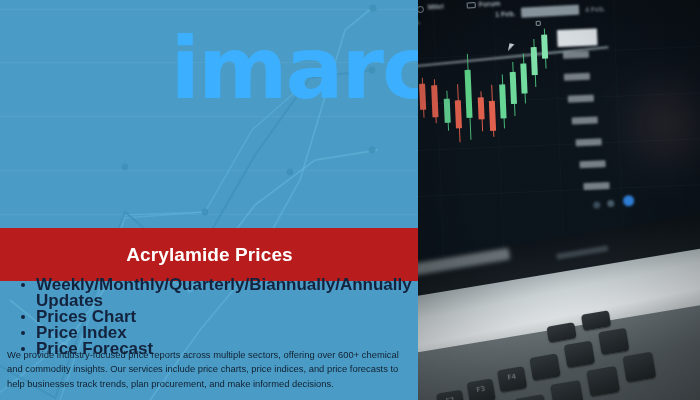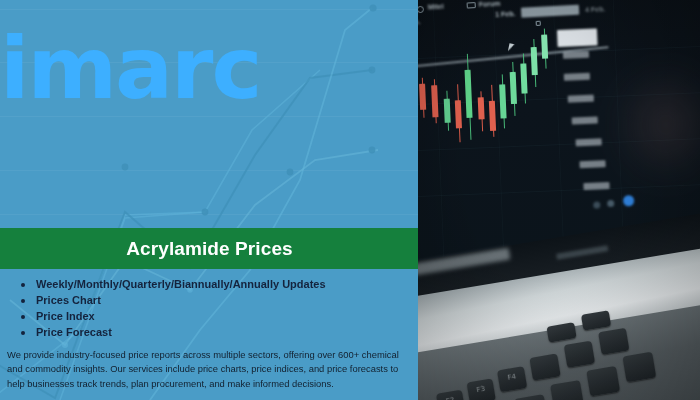--- a/index.html
+++ b/index.html
@@ -27,53 +27,53 @@
   .gridline.g3 { top:116px; }
   .gridline.g4 { top:170px; }
   .gridline.g5 { top:214px; }
 
   #decor-lines {
     position:absolute; left:0; top:0; width:419px; height:400px;
   }
 
   
   #logo-block {
-    position:absolute; left:0; top:22px; width:419px;
-    text-align:left;
+    position:absolute; left:12px; top:22px; width:419px;
+    text-align:right;
   }
   #logo-word {
     position:relative; display:inline-block;
     font-family:"DejaVu Sans", sans-serif;
     font-size:86px; line-height:92px; font-weight:700;
     color:#3dafff; letter-spacing:-2px;
     text-transform:lowercase;
   }
   #tagline {
     margin-top:1px;
     font-size:14.5px; font-weight:700; letter-spacing:1.15px;
     color:#17243f;
   }
 
   
   #title-banner {
-    position:absolute; left:0; top:228px; width:419px; height:41px;
-    background:#15803d; display:flex; align-items:center; justify-content:center;
+    position:absolute; left:0; top:228px; width:419px; height:53px;
+    background:#b91c1c; display:flex; align-items:center; justify-content:center;
   }
   #title-text {
     color:#ffffff; font-size:19px; font-weight:700; letter-spacing:0.1px;
   }
 
   
   #feature-list {
     position:absolute; left:18px; top:277px; width:390px;
     list-style:none;
   }
   #feature-list li {
     position:relative; padding-left:18px;
-    font-size:11px; font-weight:700; color:#14233d;
+    font-size:17px; font-weight:700; color:#14233d;
     line-height:15.6px; margin-bottom:0.5px;
   }
   #feature-list li::before {
     content:""; position:absolute; left:3px; top:6px;
     width:4px; height:4px; border-radius:50%; background:#14233d;
   }
 
   
   #description {
     position:absolute; left:7px; top:348px; width:402px;

